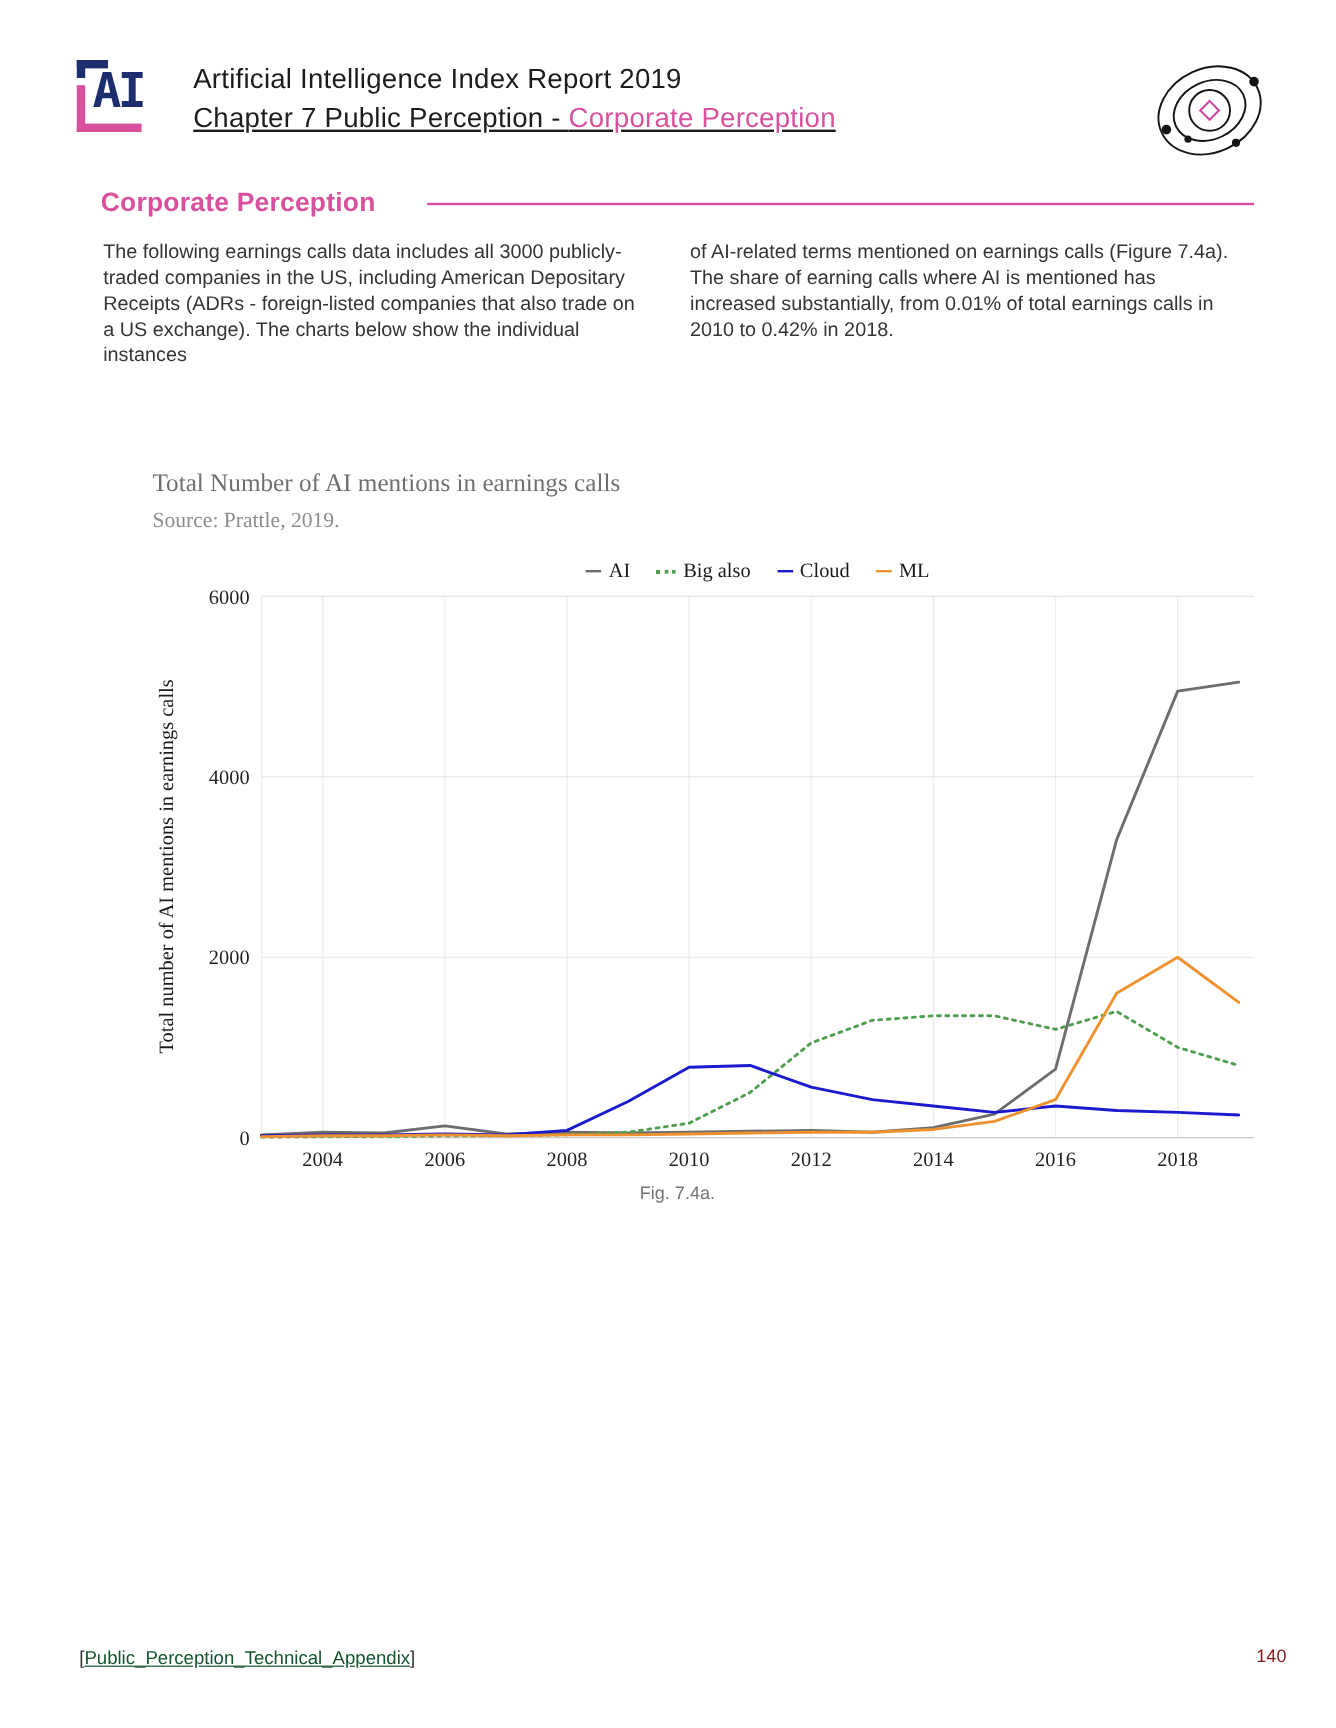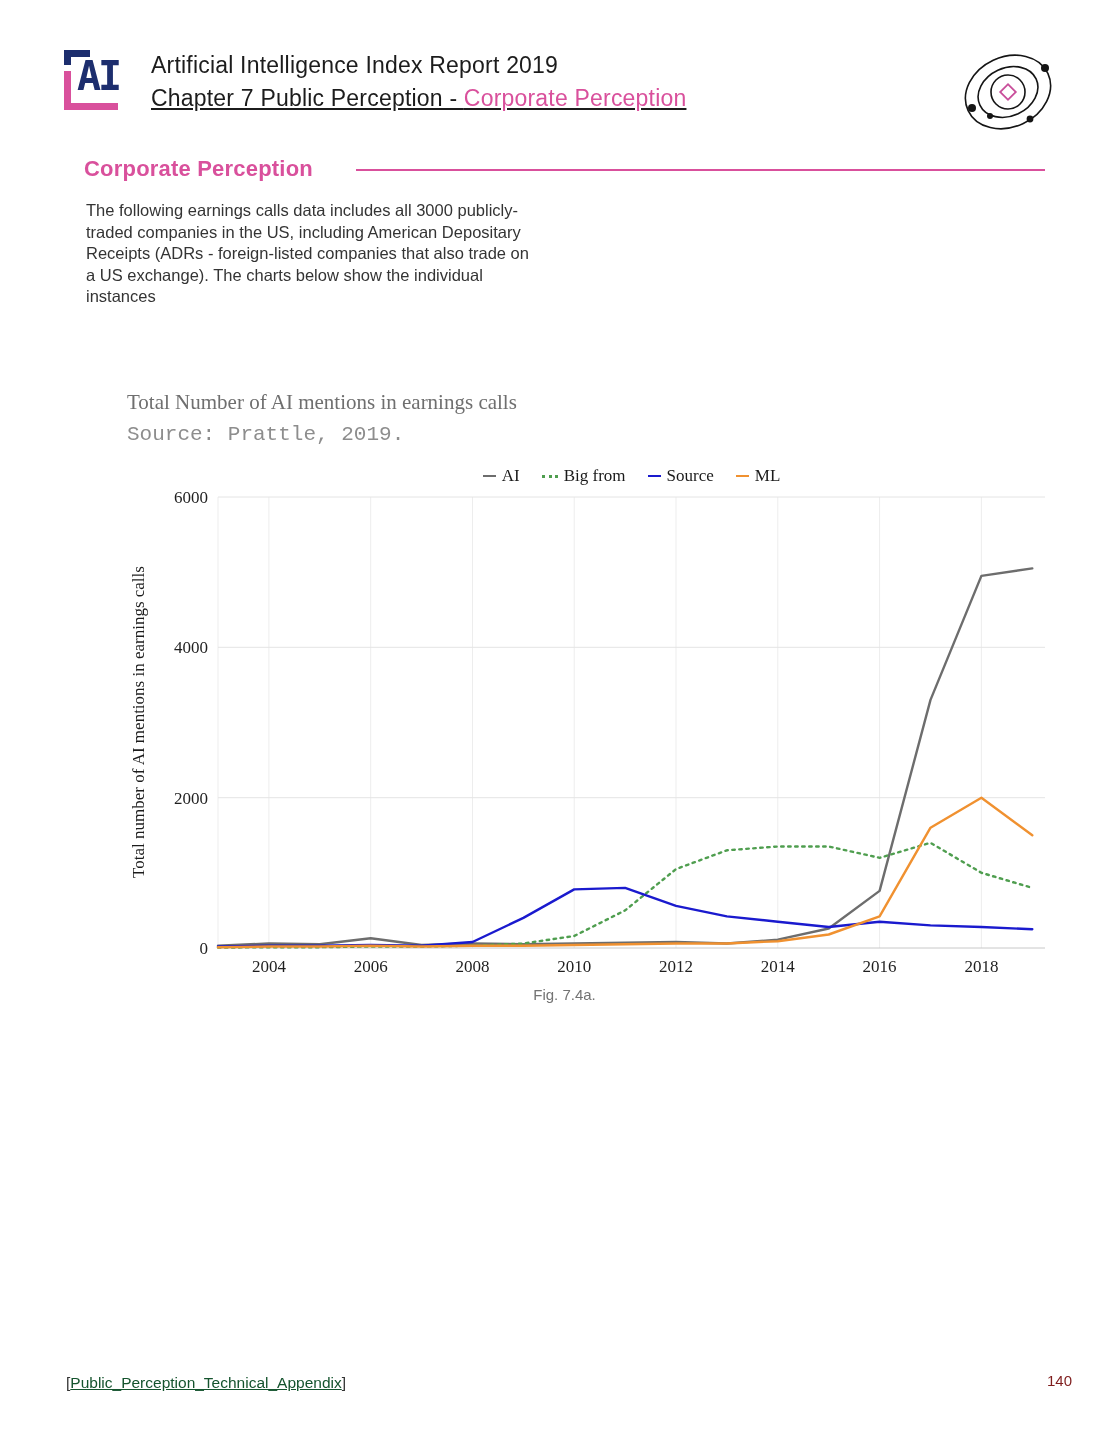--- a/index.html
+++ b/index.html
@@ -21,21 +21,21 @@
   }
   .logo-bracket {
     position: absolute; left: 0; top: 21px; width: 54px; height: 39px;
     border-left: 7px solid #d9509c; border-bottom: 7px solid #d9509c; box-sizing: border-box;
   }
   .logo-ai {
     position: absolute; left: 13px; top: 6px;
     font-family: "DejaVu Sans Mono", monospace; font-weight: bold; font-size: 40px;
     color: #1d2e6e; letter-spacing: -3px; line-height: 1;
   }
-  .titles { position: absolute; left: 151px; top: 49px; }
+  .titles { position: absolute; left: 161px; top: 49px; }
   .title-1 { font-size: 23px; color: #1c1c1c; line-height: 33px; letter-spacing: 0.2px; }
   .title-2 { font-size: 23px; color: #1c1c1c; line-height: 33px; letter-spacing: 0.2px; text-decoration: underline; }
   .title-2 .hl { color: #d9509c; }
   .orbit { position: absolute; left: 960px; top: 44px; }
 
   
   .section-heading {
     position: absolute; left: 84px; top: 156px; margin: 0;
     font-size: 22px; font-weight: bold; color: #d9509c; letter-spacing: 0.2px;
   }
@@ -52,21 +52,21 @@
   .body-col.c1 { left: 84px; }
   .body-col.c2 { left: 573px; }
 
   
   .fig-title {
     position: absolute; left: 127px; top: 390px;
     font-family: "Liberation Serif", serif; font-size: 21px; color: #6f6f6f;
   }
   .fig-source {
     position: absolute; left: 127px; top: 423px;
-    font-family: Liberation Mono, monospace; font-size: 21px; color: #8d8d8d;
+    font-family: Liberation Serif, serif; font-size: 18px; color: #8d8d8d;
   }
   .legend {
     position: absolute; left: 218px; top: 466px; width: 827px;
     display: flex; justify-content: center; align-items: center; gap: 22px;
     font-family: "Liberation Serif", serif; font-size: 17px; color: #1a1a1a;
   }
   .legend-item { display: inline-flex; align-items: center; }
   .legend-marker {
     display: inline-block; width: 13px; height: 0;
     border-top: 2.6px solid #000; margin-right: 6px;
@@ -119,35 +119,36 @@
       <circle cx="12" cy="64" r="4" fill="#151515"></circle>
       <circle cx="70" cy="75" r="3.4" fill="#151515"></circle>
       <circle cx="30" cy="72" r="3" fill="#151515"></circle>
     </svg>
   </div>
 
   <h2 class="section-heading">Corporate Perception</h2>
   <div class="section-rule"></div>
 
   <p class="body-col c1">The following earnings calls data includes all 3000 publicly-traded companies in the US,  including American Depositary Receipts (ADRs - foreign-listed companies that also trade on a US exchange). The charts below show the individual instances</p>
+  <p class="body-col c2">of AI-related terms mentioned on earnings calls (Figure 7.4a). The share of earning calls where AI is mentioned has increased substantially, from 0.01% of total earnings calls in 2010 to 0.42% in 2018.</p>
 
   <div class="fig-title">Total Number of AI mentions in earnings calls</div>
   <div class="fig-source">Source: Prattle, 2019.</div>
   <div class="legend" id="legend">
       <span class="legend-item">
         <span class="legend-marker" style="border-top-color: rgb(109, 109, 109);"></span>
         <span class="legend-label">AI</span>
       </span>
       <span class="legend-item">
         <span class="legend-marker dotted" style="border-top-color: rgb(79, 158, 79);"></span>
-        <span class="legend-label">Big from</span>
+        <span class="legend-label">Big also</span>
       </span>
       <span class="legend-item">
         <span class="legend-marker" style="border-top-color: rgb(26, 26, 206);"></span>
-        <span class="legend-label">Source</span>
+        <span class="legend-label">Cloud</span>
       </span>
       <span class="legend-item">
         <span class="legend-marker" style="border-top-color: rgb(240, 145, 48);"></span>
         <span class="legend-label">ML</span>
       </span>
     </div>
   <div class="ylabel">Total number of AI mentions in earnings calls</div>
   <svg id="plot" width="905" height="500" viewBox="0 0 905 500">
       <line x1="118.9" y1="10" x2="118.9" y2="461" stroke="#ededed" stroke-width="1"></line>
       <line x1="220.7" y1="10" x2="220.7" y2="461" stroke="#ededed" stroke-width="1"></line>

